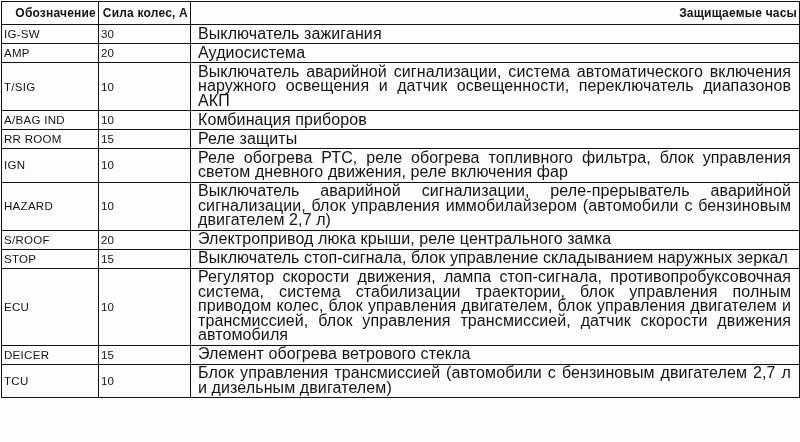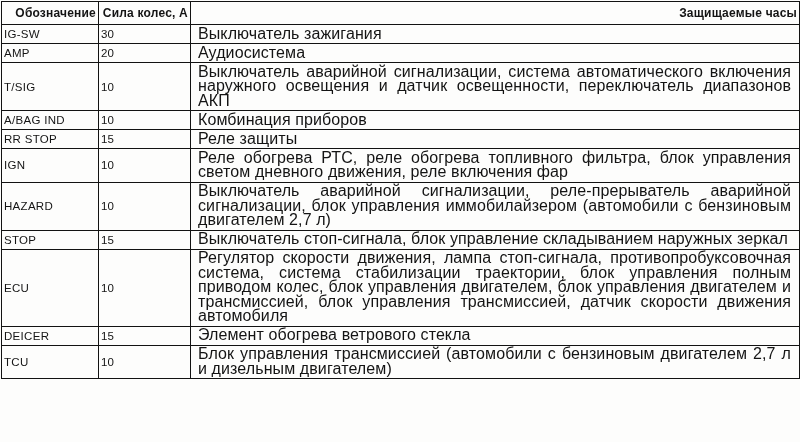--- a/index.html
+++ b/index.html
@@ -86,33 +86,38 @@
           <td class="c-des">T/SIG</td>
           <td class="c-amp">10</td>
           <td class="c-cir">Выключатель аварийной сигнализации, система автоматического включения наружного освещения и датчик освещенности, переключатель диапазонов АКП</td>
         </tr>
         <tr>
           <td class="c-des">A/BAG IND</td>
           <td class="c-amp">10</td>
           <td class="c-cir">Комбинация приборов</td>
         </tr>
         <tr>
-          <td class="c-des">RR STOP</td>
+          <td class="c-des">RR ROOM</td>
           <td class="c-amp">15</td>
           <td class="c-cir">Реле защиты</td>
         </tr>
         <tr>
           <td class="c-des">IGN</td>
           <td class="c-amp">10</td>
           <td class="c-cir">Реле обогрева РТС, реле обогрева топливного фильтра, блок управления светом дневного движения, реле включения фар</td>
         </tr>
         <tr>
           <td class="c-des">HAZARD</td>
           <td class="c-amp">10</td>
           <td class="c-cir">Выключатель аварийной сигнализации, реле-прерыватель аварийной сигнализации, блок управления иммобилайзером (автомобили с бензиновым двигателем 2,7 л)</td>
+        </tr>
+        <tr>
+          <td class="c-des">S/ROOF</td>
+          <td class="c-amp">20</td>
+          <td class="c-cir">Электропривод люка крыши, реле центрального замка</td>
         </tr>
         <tr>
           <td class="c-des">STOP</td>
           <td class="c-amp">15</td>
           <td class="c-cir">Выключатель стоп-сигнала, блок управление складыванием наружных зеркал</td>
         </tr>
         <tr>
           <td class="c-des">ECU</td>
           <td class="c-amp">10</td>
           <td class="c-cir">Регулятор скорости движения, лампа стоп-сигнала, противопробуксовочная система, система стабилизации траектории, блок управления полным приводом колес, блок управления двигателем, блок управления двигателем и трансмиссией, блок управления трансмиссией, датчик скорости движения автомобиля</td>

